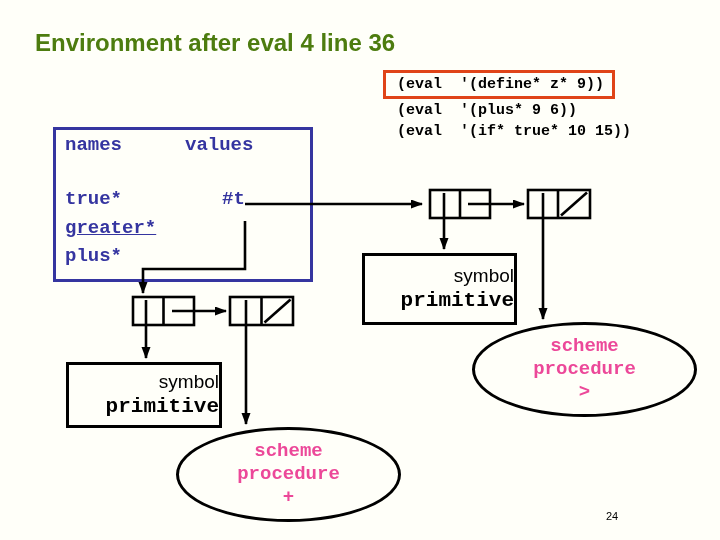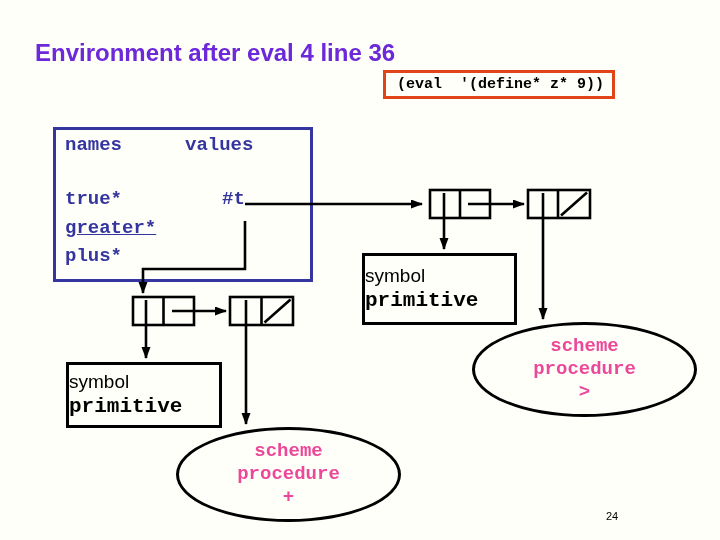--- a/index.html
+++ b/index.html
@@ -5,22 +5,22 @@
   html,body{margin:0;padding:0;}
   body{
     width:720px;height:540px;position:relative;overflow:hidden;
     background:#fffff9;
     font-family:"Liberation Sans",sans-serif;
   }
   .abs{position:absolute;}
 
   
   .slide-title{
-    left:35px;top:39px;
-    font-size:24px;font-weight:bold;color:#6d28d9;
+    left:35px;top:29px;
+    font-size:24px;font-weight:bold;color:#4d7c0f;
     letter-spacing:0px;white-space:pre;
   }
 
   
   .code-panel{
     left:383px;top:70px;
     font-family:"Liberation Mono","DejaVu Sans Mono",monospace;
     font-weight:bold;font-size:15px;color:#000;line-height:21px;
   }
   .code-line{white-space:pre;padding-left:14px;}
@@ -40,21 +40,21 @@
     margin-top:32px;
   }
   .env-text{
     position:absolute;
     font-family:"Liberation Mono","DejaVu Sans Mono",monospace;
     font-weight:bold;font-size:19px;color:#3535a0;white-space:pre;
   }
 
   
   .sym-box{
-    border:3px solid #000;text-align:left;color:#000;
+    border:3px solid #000;text-align:right;color:#000;
     display:flex;flex-direction:column;justify-content:center;
   }
   .sym-box .l1{font-family:"Liberation Sans",sans-serif;font-size:19px;line-height:24px;}
   .sym-box .l2{font-family:"Liberation Mono","DejaVu Sans Mono",monospace;font-weight:bold;font-size:21px;line-height:26px;}
   .sym-box-right{left:362px;top:253px;width:149px;height:66px;}
   .sym-box-left{left:66px;top:362px;width:150px;height:60px;}
 
   
   .proc-ellipse{
     border:3px solid #000;border-radius:50%;
@@ -73,20 +73,22 @@
   svg.diagram{position:absolute;left:0;top:0;z-index:5;pointer-events:none;}
   .layer{z-index:2;}
 </style>
 </head>
 <body>
 
 <div class="abs slide-title layer">Environment after eval 4 line 36</div>
 
 <div class="abs code-panel layer">
   <div class="code-highlight">(eval  '(define* z* 9))</div>
+  <div class="code-line">(eval  '(plus* 9 6))</div>
+  <div class="code-line">(eval  '(if* true* 10 15))</div>
 </div>
 
 <div class="abs env-box layer">
   <span class="env-text" style="left:9px;top:4px;">names</span>
   <span class="env-text" style="left:129px;top:4px;">values</span>
   <span class="env-text" style="left:9px;top:58px;">true*</span>
   <span class="env-text" style="left:166px;top:58px;">#t</span>
   <span class="env-text" style="left:9px;top:87px;text-decoration:underline;">greater*</span>
   <span class="env-text" style="left:9px;top:115px;">plus*</span>
 </div>

